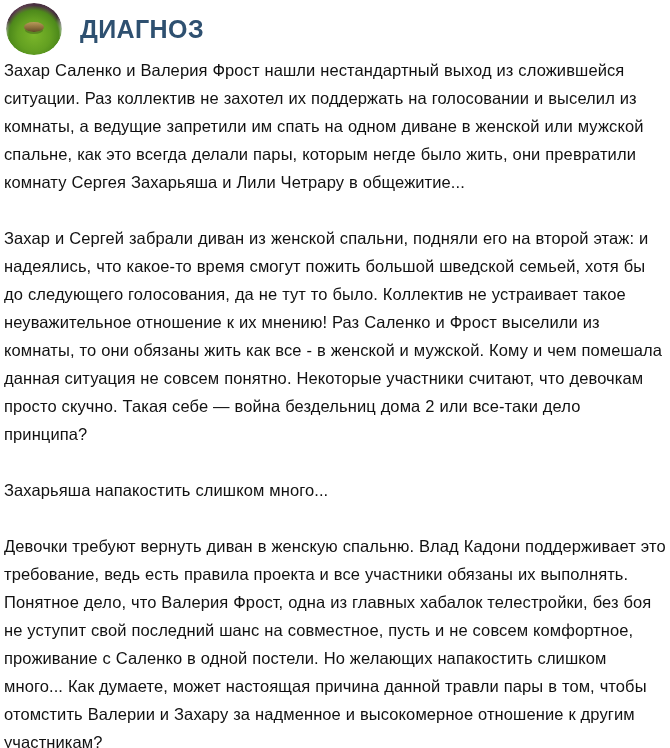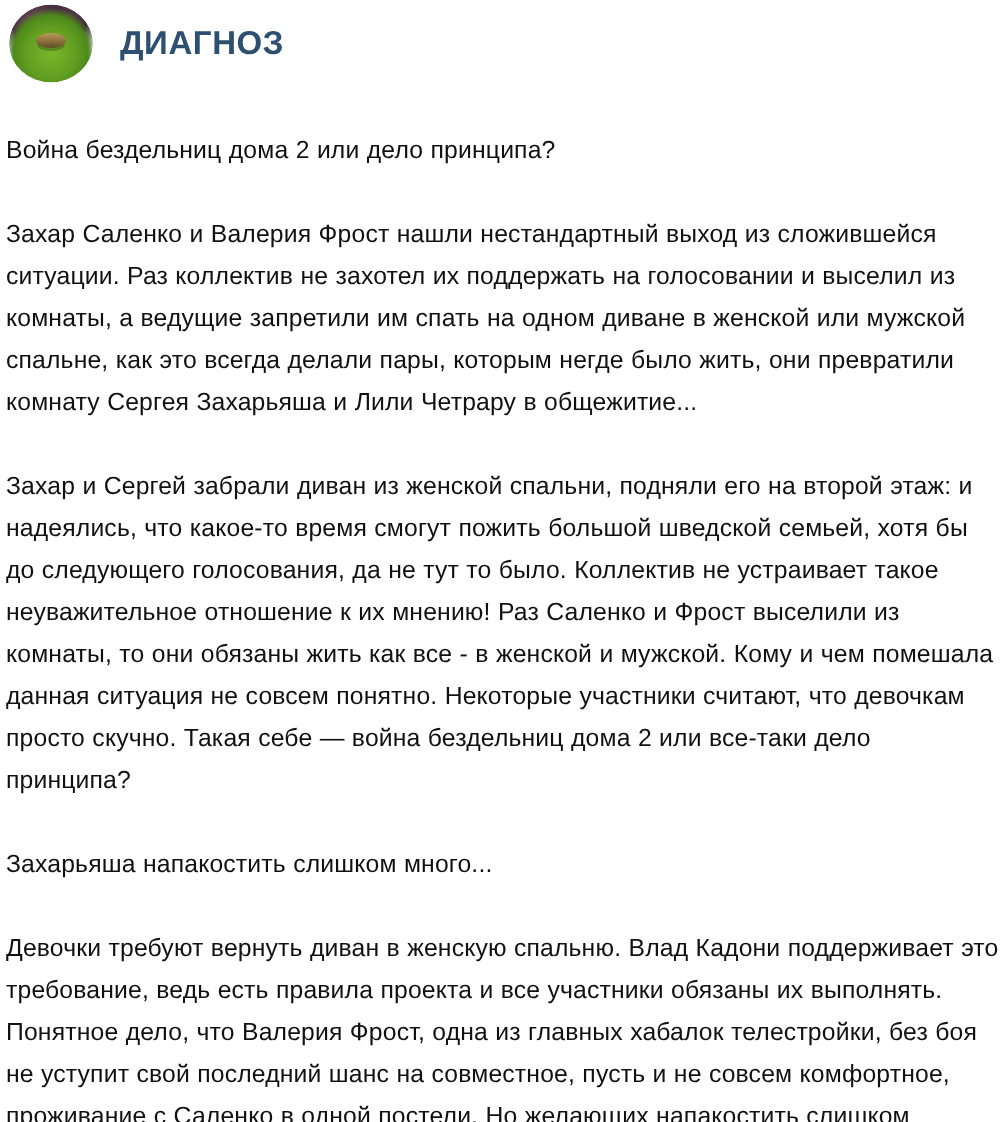--- a/index.html
+++ b/index.html
@@ -57,21 +57,21 @@
     left: 32%;
     top: 36%;
     width: 36%;
     height: 20%;
     border-radius: 50%;
     background: linear-gradient(180deg, #b89a5a 0%, #8d6f3c 55%, #5e4a26 100%);
     box-shadow: 0 3px 0 -1px rgba(40,60,20,0.35);
   }
   .site-title {
     margin-left: 18px;
-    font-size: 22px;
+    font-size: 25px;
     font-weight: bold;
     letter-spacing: 0.4px;
     color: #2e5070;
     line-height: 1;
     white-space: nowrap;
   }
 
   
   .article {
     padding: 0 2px;
@@ -97,20 +97,19 @@
 <div class="page">
 
   <div class="site-header">
     <div class="avatar">
       <div class="avatar-art"></div>
     </div>
     <div class="site-title">ДИАГНОЗ</div>
   </div>
 
   <div class="article">
-    <p class="lead">Война бездельниц дома 2 или дело принципа?</p>
     <p>Захар Саленко и Валерия Фрост нашли нестандартный выход из сложившейся ситуации. Раз коллектив не захотел их поддержать на голосовании и выселил из комнаты, а ведущие запретили им спать на одном диване в женской или мужской спальне, как это всегда делали пары, которым негде было жить, они превратили комнату Сергея Захарьяша и Лили Четрару в общежитие...</p>
     <p>Захар и Сергей забрали диван из женской спальни, подняли его на второй этаж: и надеялись, что какое-то время смогут пожить большой шведской семьей, хотя бы до следующего голосования, да не тут то было. Коллектив не устраивает такое неуважительное отношение к их мнению! Раз Саленко и Фрост выселили из комнаты, то они обязаны жить как все - в женской и мужской. Кому и чем помешала данная ситуация не совсем понятно. Некоторые участники считают, что девочкам просто скучно. Такая себе — война бездельниц дома 2 или все-таки дело принципа?</p>
     <p>Захарьяша напакостить слишком много...</p>
     <p>Девочки требуют вернуть диван в женскую спальню. Влад Кадони поддерживает это требование, ведь есть правила проекта и все участники обязаны их выполнять. Понятное дело, что Валерия Фрост, одна из главных хабалок телестройки, без боя не уступит свой последний шанс на совместное, пусть и не совсем комфортное, проживание с Саленко в одной постели. Но желающих напакостить слишком много... Как думаете, может настоящая причина данной травли пары в том, чтобы отомстить Валерии и Захару за надменное и высокомерное отношение к другим участникам?</p>
   </div>
 
 </div>
 
 </body></html>

